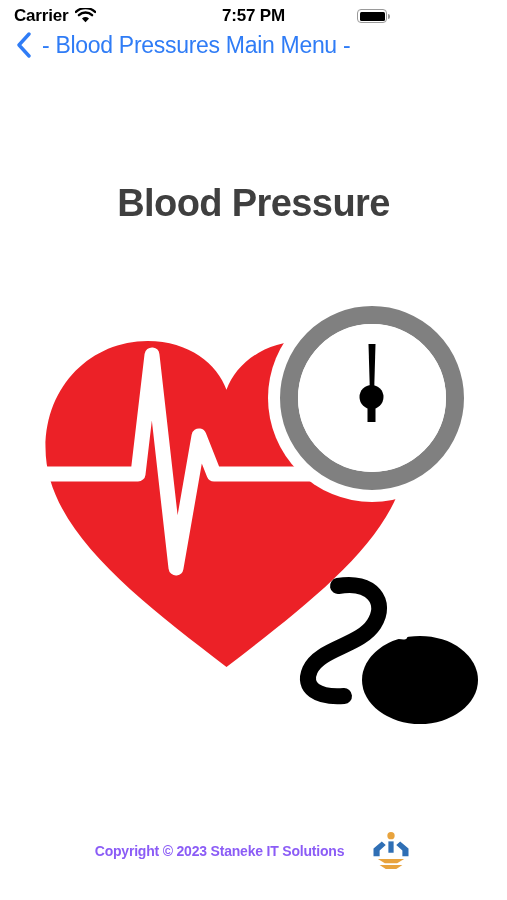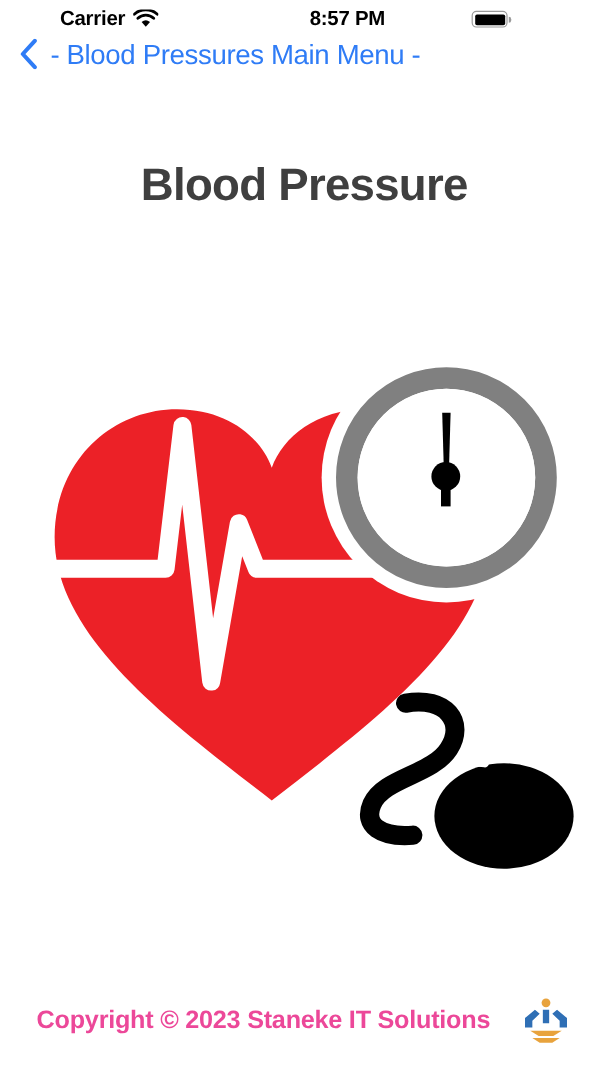--- a/index.html
+++ b/index.html
@@ -7,21 +7,21 @@
     width:507px; height:900px;
     background:#ffffff;
     font-family:"Liberation Sans", sans-serif;
     overflow:hidden;
   }
   .phone { position:relative; width:507px; height:900px; background:#fff; }
 
   
   .statusbar {
     position:absolute; top:0; left:0; width:401px; height:32px;
-    display:flex; align-items:center;margin-left:36px;
+    display:flex; align-items:center;
   }
   .sb-left {
     position:absolute; left:14px; top:0; height:32px;
     display:flex; align-items:center; gap:7px;
   }
   .carrier { font-size:17px; font-weight:600; color:#000; letter-spacing:-.2px; }
   .sb-center {
     position:absolute; left:0; width:507px; top:0; height:32px;
     display:flex; align-items:center; justify-content:center;
   }
@@ -52,56 +52,56 @@
     white-space:nowrap;
   }
 
   
   .title-block {
     position:absolute; top:130px; left:0; width:507px;
     text-align:center;
   }
   .title-line {
     font-size:38px; font-weight:700; color:#3f3f3f;
-    line-height:50px; letter-spacing:-.6px;
+    line-height:50px; letter-spacing:-.6px;margin-top:48px;
   }
 
   
   .hero {
     position:absolute; top:280px; left:0; width:507px; height:470px;
   }
   .hero svg { display:block; width:507px; height:470px; }
 
   
   .footer {
     position:absolute; bottom:28px; left:0; width:507px;
     display:flex; align-items:center; justify-content:center; gap:26px;
   }
   .copyright {
-    font-size:21px; font-weight:600; color:#ec4899; letter-spacing:-.2px;
+    font-size:14px; font-weight:600; color:#8b5cf6; letter-spacing:-.2px;
     white-space:nowrap;
   }
   .brand-logo { width:42px; height:42px; flex:none; }
 </style>
 </head>
 <body>
 
 <div class="phone">
 
   <div class="statusbar">
     <div class="sb-left">
       <span class="carrier">Carrier</span>
       <svg width="21" height="16" viewBox="0 0 21 16">
         <path d="M10.5 14.3 L7.0 10.4 a5.4 5.4 0 0 1 7.0 0 Z" fill="#000"></path>
         <path d="M3.9 7.2 a9.6 9.6 0 0 1 13.2 0" stroke="#000" stroke-width="2.4" fill="none" stroke-linecap="round"></path>
         <path d="M0.9 3.9 a14.2 14.2 0 0 1 19.2 0" stroke="#000" stroke-width="2.4" fill="none" stroke-linecap="round"></path>
       </svg>
     </div>
     <div class="sb-center">
-      <span class="clock">8:57 PM</span>
+      <span class="clock">7:57 PM</span>
     </div>
     <div class="sb-right">
       <div class="battery">
         <div class="battery-fill"></div>
       </div>
     </div>
   </div>
 
   <div class="navbar">
     <svg class="chevron" viewBox="0 0 16 26">

